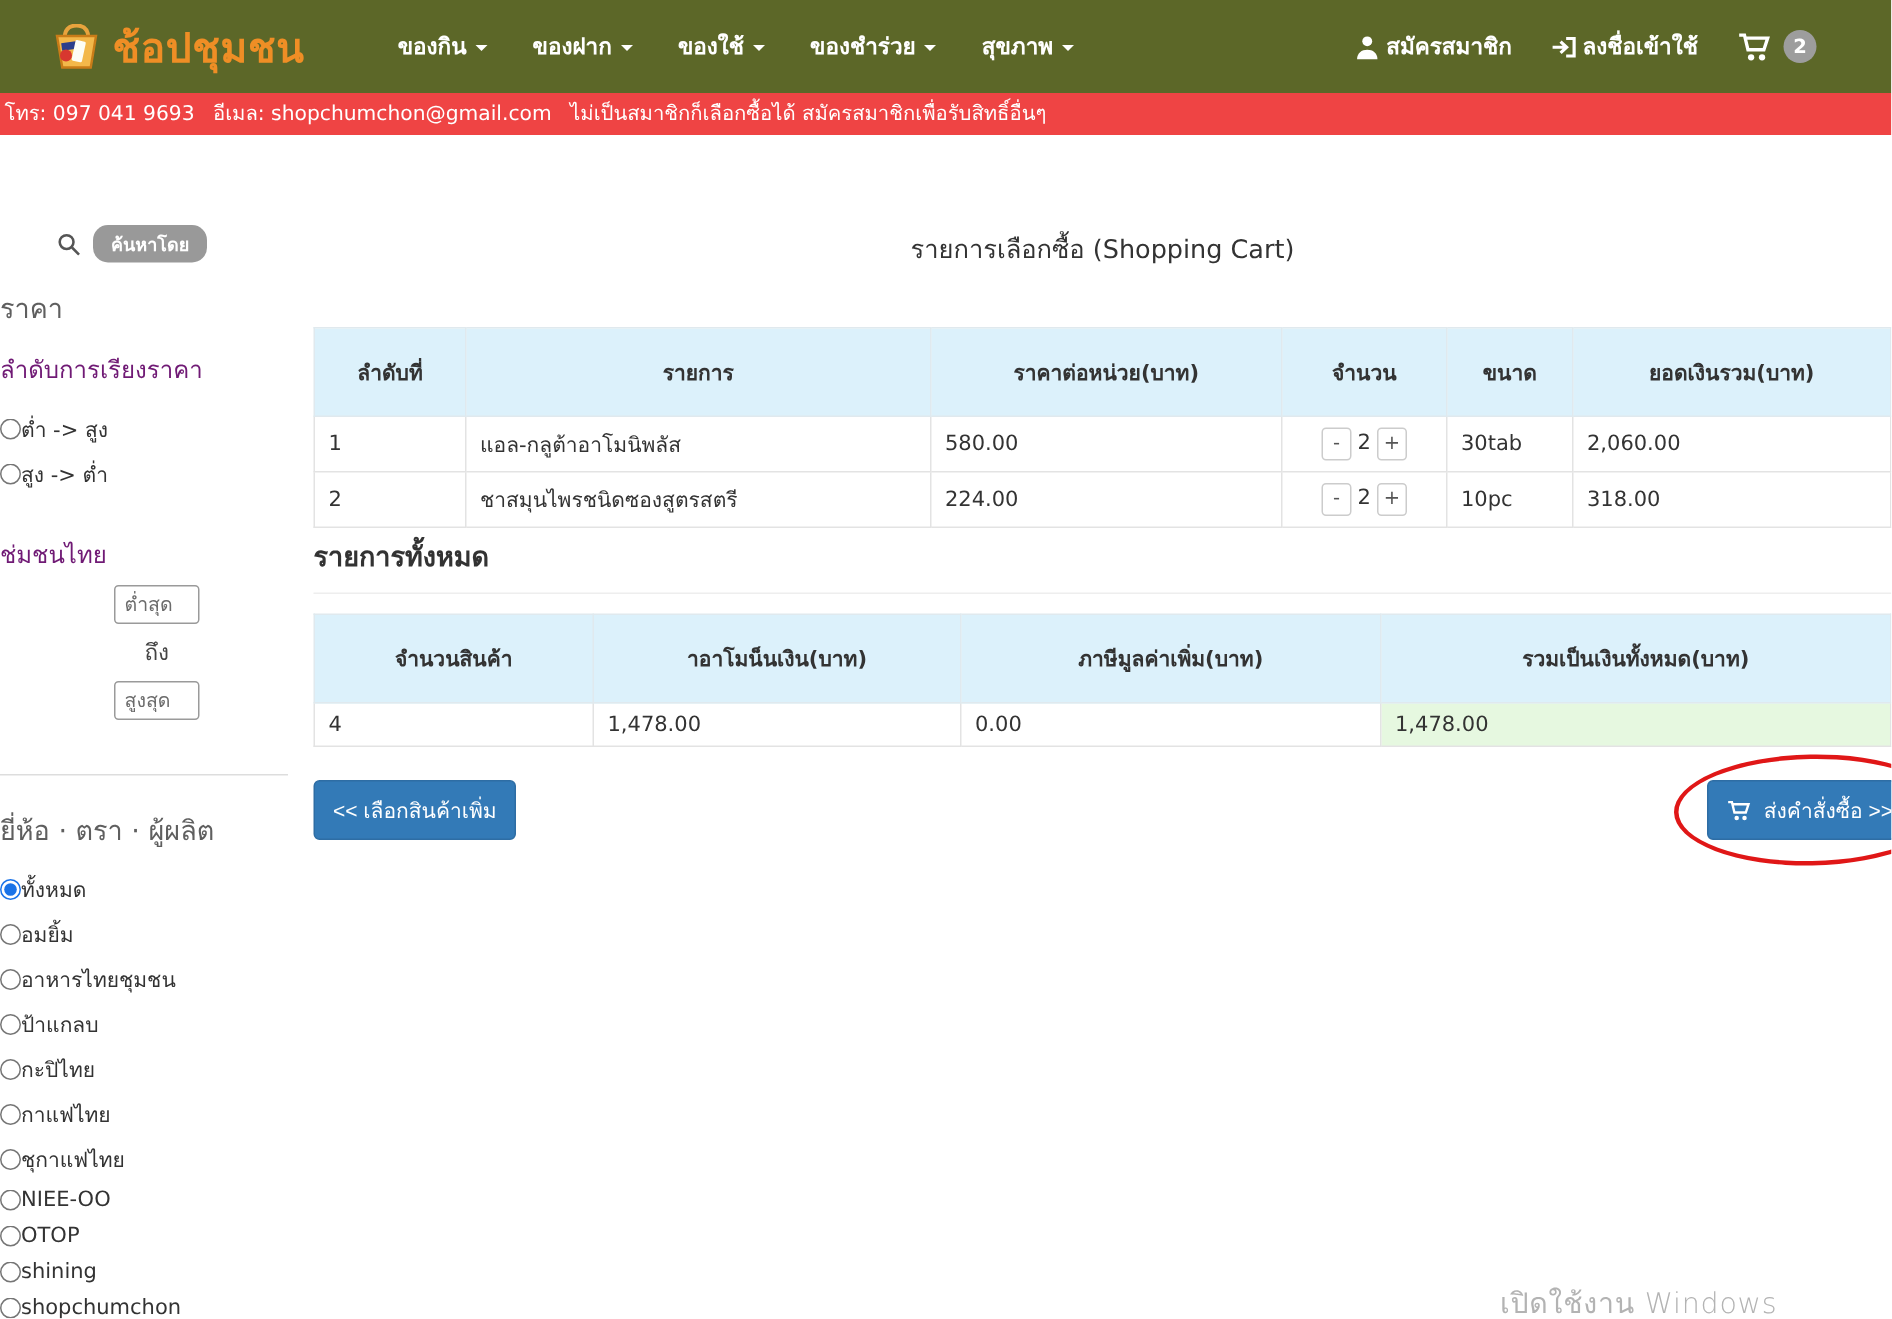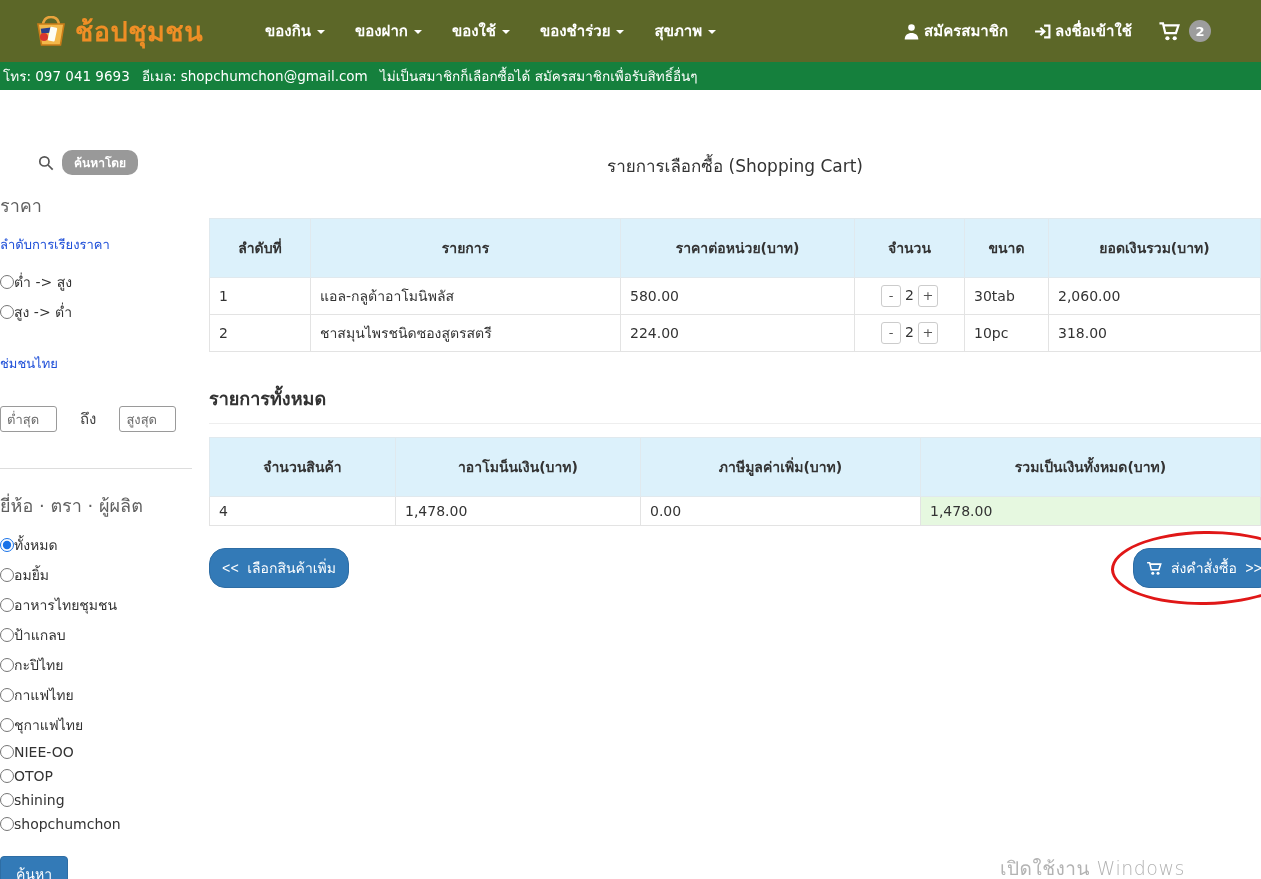--- a/index.html
+++ b/index.html
@@ -14,33 +14,33 @@
   .brand-text { color:#ef8e25; font-size:27px; font-weight:bold; letter-spacing:0.5px; }
   .nav-menu { display:flex; align-items:center; gap:30px; margin-left:62px; }
   .nav-item { color:#fff; font-size:15px; font-weight:bold; display:flex; align-items:center; gap:6px; cursor:pointer; }
   .caret { width:0; height:0; border-left:4px solid transparent; border-right:4px solid transparent; border-top:4px solid #fff; margin-top:2px; }
   .nav-right { margin-left:auto; margin-right:50px; display:flex; align-items:center; gap:26px; }
   .nav-right .nav-item { gap:4px; }
   .cart-badge { background:#9d9d9d; color:#fff; font-size:13px; font-weight:bold; width:22px; height:22px;
                 border-radius:50%; display:inline-flex; align-items:center; justify-content:center; margin-left:2px; }
 
   
-  .infobar { position:absolute; top:62px; left:0; width:100%; height:28px; background:#15803d; color:#fff;
+  .infobar { position:absolute; top:62px; left:0; width:100%; height:28px; background:#ef4444; color:#fff;
              font-size:13.5px; line-height:28px; padding-left:3px; white-space:nowrap; }
   .infobar span { margin-right:8px; }
 
   
   .sidebar { position:absolute; top:90px; left:0; width:209px; }
   .search-row { margin-top:60px; display:flex; align-items:center; gap:8px; margin-left:38px; }
   .search-pill { background:#999; color:#fff; font-size:12px; font-weight:bold; border-radius:10px; padding:3px 12px; }
   .side-h1 { color:#5f5f5f; font-size:18px; margin-top:16px; }
-  .side-h2 { color:#1d4ed8; font-size:13px; margin-top:14px; }
+  .side-h2 { color:#701a75; font-size:16px; margin-top:14px; }
   .radio-row { display:flex; align-items:center; gap:0; font-size:14px; color:#333; margin-top:8px; cursor:pointer; }
   .radio-row input { width:14px; height:14px; accent-color:#1a73e8; }
-  .range-row { margin-top:32px; display:flex; align-items:center; gap:23px; }
+  .range-row { margin-top:8px; display:flex; align-items:center; gap:7px;flex-direction:column; }
   .range-row input { width:57px; height:26px; border:1px solid #9a9a9a; border-radius:3px; font-size:13px; padding:2px 6px;
                      font-family:inherit; color:#333; }
   .range-row input::placeholder { color:#6b6b6b; }
   .to-label { font-size:15px; color:#444; }
   .divider { border-top:1px solid #ddd; margin:36px 17px 0 -9px; }
   .brand-list { margin-top:14px; }
   .side-btn { margin-top:24px; background:#337ab7; border:1px solid #2e6da4; color:#fff; font-size:14px;
               padding:6px 15px; border-radius:4px; cursor:pointer; font-family:inherit; }
 
   
@@ -51,29 +51,29 @@
   .cart-table { margin-top:39px; }
   th { background:#dcf1fb; border:1px solid #e0e9ee; font-weight:bold; color:#333; text-align:center; padding:18px 8px; height:29px; }
   td { border:1px solid #e3e3e3; padding:7px 9px; color:#333; height:34px; }
   .cart-table col.c-no{width:101px} .cart-table col.c-name{width:310px} .cart-table col.c-price{width:234px}
   .cart-table col.c-qty{width:110px} .cart-table col.c-size{width:84px}
   .qty-cell { text-align:center; white-space:nowrap; }
   .qty-btn { display:inline-block; border:1px solid #ccc; border-radius:3px; background:#fff; width:20px; height:22px;
              line-height:20px; font-size:13px; color:#555; cursor:pointer; text-align:center; }
   .qty-val { display:inline-block; margin:0 4px; font-size:14px; }
 
-  .summary-heading { margin-top:32px; font-size:18px; font-weight:bold; color:#333; padding-bottom:10px; border-bottom:1px solid #eee; }
+  .summary-heading { margin-top:4px; font-size:18px; font-weight:bold; color:#333; padding-bottom:10px; border-bottom:1px solid #eee; }
   .summary-table { margin-top:13px; }
   .summary-table col.s1{width:186px} .summary-table col.s2{width:245px} .summary-table col.s3{width:280px}
   .summary-table td { height:29px; padding:5px 9px; }
   .grand-cell { background:#e6f8e0; }
 
   .actions { margin-top:22px; display:flex; justify-content:space-between; align-items:flex-start; position:relative; }
   .btn-blue { background:#337ab7; border:1px solid #2e6da4; color:#fff; font-size:14px; padding:8px 12px;
-              border-radius:16px; cursor:pointer; font-family:Liberation Mono, monospace; display:inline-flex; align-items:center; gap:7px; }
+              border-radius:4px; cursor:pointer; font-family:Liberation Sans, sans-serif; display:inline-flex; align-items:center; gap:7px; }
   .submit-wrap { position:relative; margin-right:-14px; }
   .highlight-ellipse { position:absolute; left:-22px; top:-17px; right:-24px; bottom:-17px;
                        border:3px solid #e01717; border-radius:50%; transform:rotate(-1deg); pointer-events:none; }
 
   .watermark { position:absolute; left:1000px; top:853px; color:#b3b3b3; font-size:19px; font-weight:300; letter-spacing:0.5px; }
 
   .icon { display:inline-flex; align-items:center; }
 </style>
 </head>
 <body>

